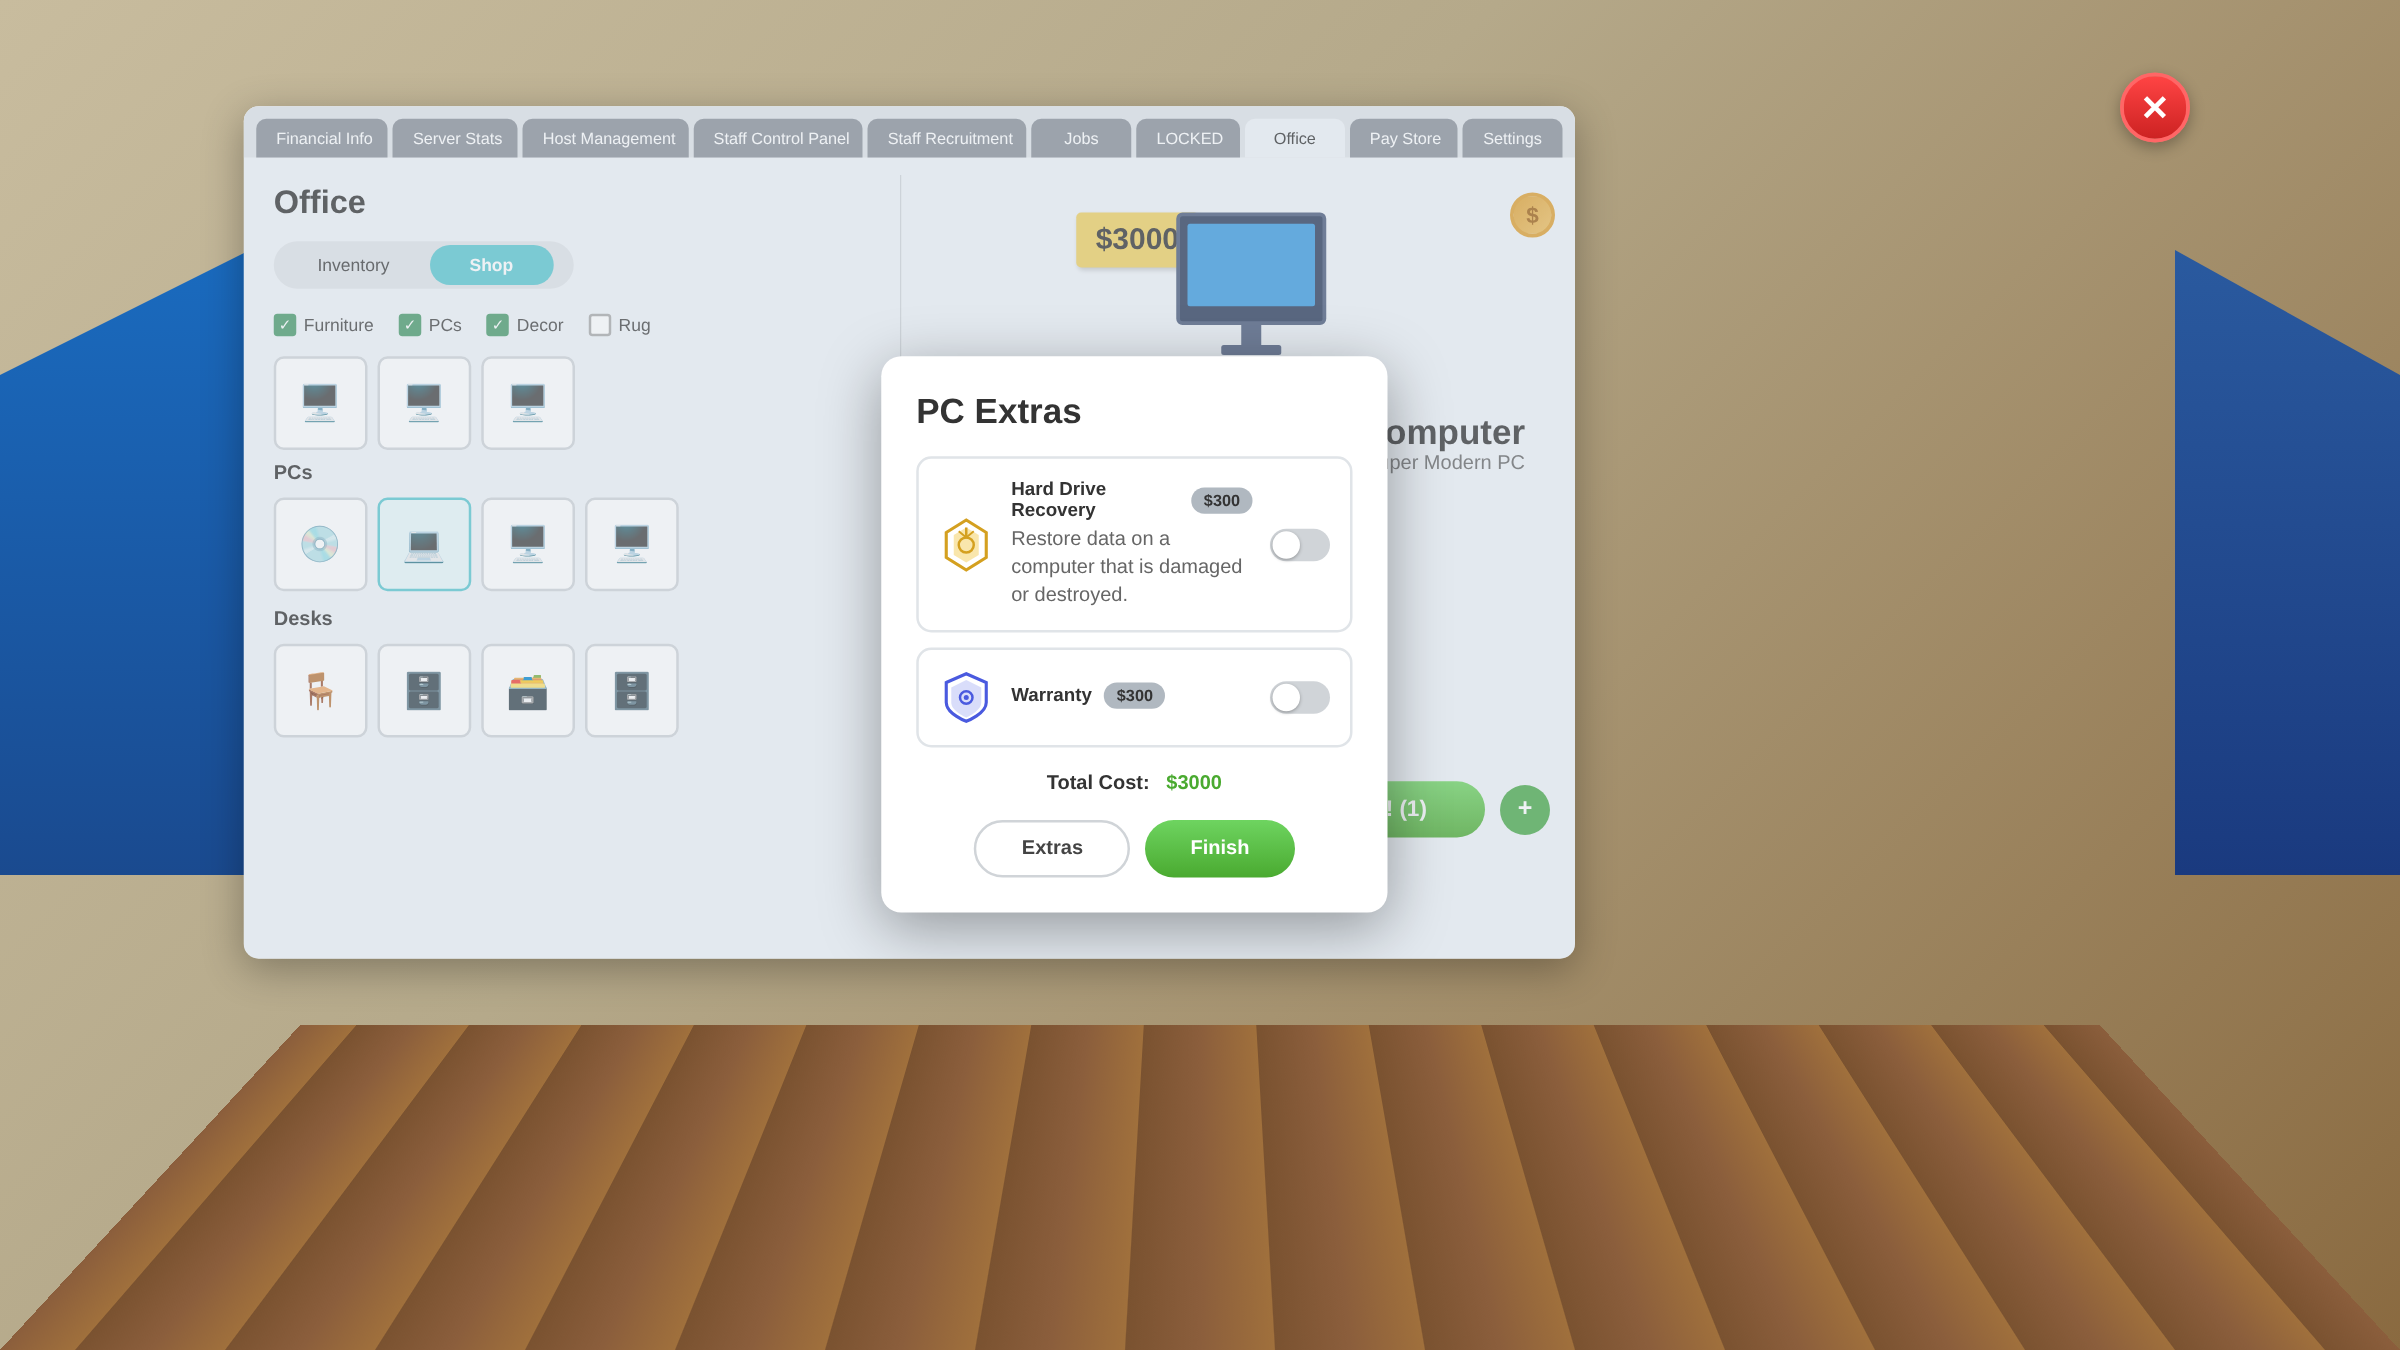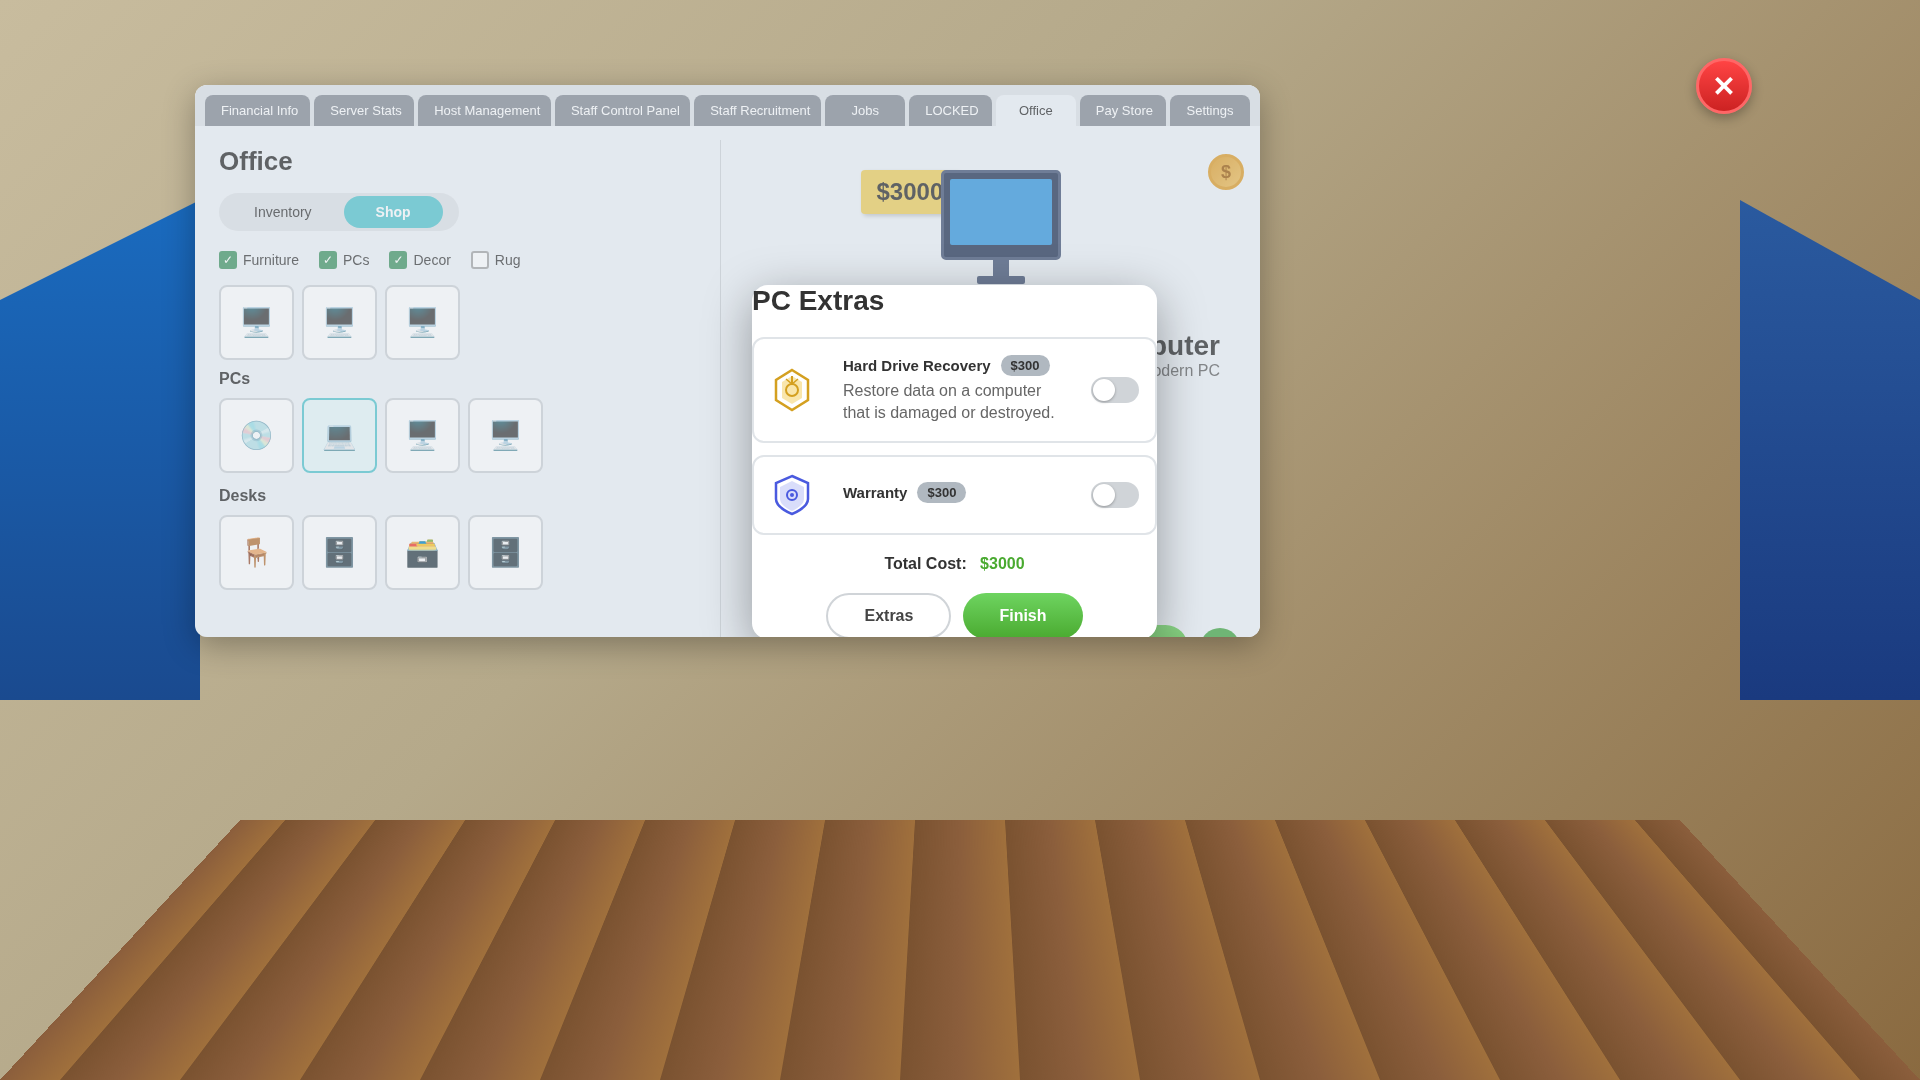--- a/index.html
+++ b/index.html
@@ -56,21 +56,21 @@
       background: linear-gradient(180deg, #2a5a9f 0%, #1a3a7f 100%);
       clip-path: polygon(0% 0%, 100% 20%, 100% 100%, 0% 100%);
     }
 
     
     .main-modal {
       position: absolute;
       top: 85px;
       left: 195px;
       width: 1065px;
-      height: 552px;
+      height: 682px;
       background: #f0f4f8;
       border-radius: 12px;
       box-shadow: 0 8px 32px rgba(0,0,0,0.3);
       overflow: hidden;
     }
 
     
     .tab-bar {
       display: flex;
       background: #e0e4e8;
@@ -321,39 +321,39 @@
 
     
     .pc-extras-modal {
       position: absolute;
       top: 200px;
       left: 510px;
       width: 405px;
       background: white;
       border-radius: 16px;
       box-shadow: 0 12px 48px rgba(0,0,0,0.35);
+      padding: 28px;
       z-index: 50;
-      margin-left: 47px;
     }
 
     .pc-extras-title {
       font-size: 28px;
       font-weight: 700;
       color: #333;
       margin-bottom: 20px;
     }
 
     .extra-item {
       display: flex;
       align-items: center;
       padding: 16px;
       border: 2px solid #e0e4e8;
       border-radius: 12px;
       margin-bottom: 12px;
-      gap: 29px;
+      gap: 14px;
     }
 
     .extra-icon {
       width: 44px;
       height: 44px;
       display: flex;
       align-items: center;
       justify-content: center;
       font-size: 28px;
       flex-shrink: 0;

